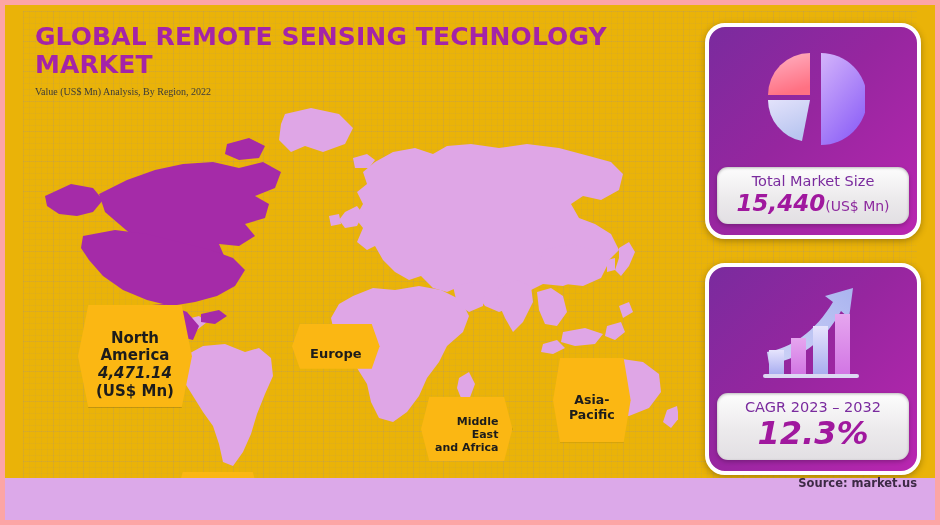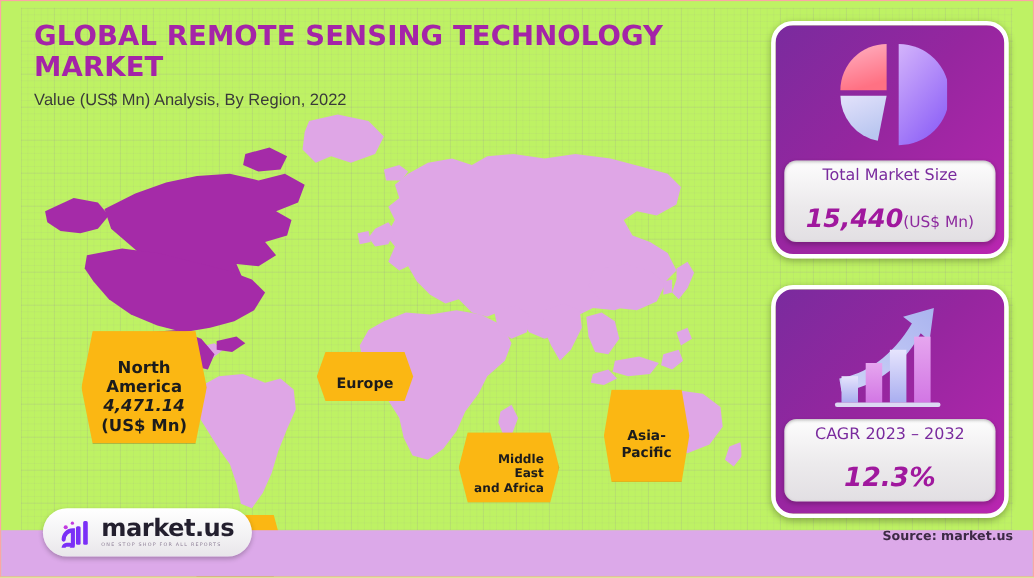--- a/index.html
+++ b/index.html
@@ -7,22 +7,22 @@
   body {
     font-family:"Liberation Sans", sans-serif;
     background:#ffffff;
     position:relative;
     overflow:hidden;
   }
 
   
   #infographic {
     position:absolute; inset:0;
-    background:#bef264;
-    border:1px solid #fca5a5;
+    background:#eab308;
+    border:5px solid #fca5a5;
     overflow:hidden;
   }
 
   
   #grid-bg {
     position:absolute;
     left:18px; top:6px; right:18px; bottom:42px;
     background-image:
       linear-gradient(to right, rgba(150,140,160,.13) 1px, transparent 1px),
       linear-gradient(to bottom, rgba(150,140,160,.13) 1px, transparent 1px),
@@ -33,22 +33,22 @@
   }
 
   
   #header { position:absolute; left:30px; top:18px; width:640px; }
   #title {
     font-size:25px; font-weight:bold; letter-spacing:.1px;
     color:#a424a8; line-height:1.12;
     font-family:"DejaVu Sans", sans-serif;
   }
   #subtitle {
-    margin-top:7px; font-size:15px; color:#3a3a3a;
-    font-family:Liberation Sans, sans-serif;
+    margin-top:7px; font-size:10px; color:#3a3a3a;
+    font-family:Liberation Serif, serif;
   }
 
   
   #map-area {
     position:absolute; left:18px; top:95px; width:655px; height:370px;
   }
   #map-svg { width:100%; height:100%; display:block; }
 
   
   .pin {
@@ -95,28 +95,28 @@
     width:192px; margin-bottom:11px;
     background:linear-gradient(180deg,#fdfdfd 0%,#eceaec 55%,#e2dfe3 100%);
     border-radius:11px;
     box-shadow:0 1px 3px rgba(0,0,0,.28) inset, 0 2px 4px rgba(0,0,0,.22);
     text-align:center;
     padding:7px 4px 9px;
     font-family:"DejaVu Sans", sans-serif;
   }
   .value-label { font-size:14.5px; color:#7a2b9e; line-height:1.1; }
   .value-main {
-    margin-top:18px; color:#a0189e;
+    margin-top:1px; color:#a0189e;
     font-size:23px; font-weight:bold; font-style:italic;
     line-height:1.05;
   }
   .value-unit {
     color:#8d2a9e; font-size:14px; font-weight:normal; font-style:normal;
   }
-  #cagr-value { font-size:24px; }
+  #cagr-value { font-size:32px; }
 
   
   #footer-band {
     position:absolute; left:0; right:0; bottom:0; height:42px;
     background:#dca9e9;
   }
   #source-text {
     position:absolute; right:18px; bottom:30px;
     font-size:11.5px; font-weight:bold; color:#3d2a45;
     font-family:"DejaVu Sans", sans-serif;
@@ -314,29 +314,16 @@
       </svg>
     </div>
     <div class="value-box">
       <div class="value-label">CAGR 2023 – 2032</div>
       <div class="value-main" id="cagr-value">12.3%</div>
     </div>
   </div>
 
   <div id="footer-band"></div>
 
-  <div id="logo-pill">
-    <svg id="logo-mark" viewBox="0 0 32 30">
-      <path d="M3 22 a9 9 0 0 1 9 -9 v14 a6 6 0 0 1 -6 6 a3 3 0 0 1 0 -6 h3" fill="none" stroke="#7b2ff7" stroke-width="4" stroke-linecap="round"></path>
-      <rect x="15" y="9" width="4.5" height="18" rx="1.5" fill="#7b2ff7"></rect>
-      <rect x="22" y="4" width="4.5" height="23" rx="1.5" fill="#7b2ff7"></rect>
-      <circle cx="5" cy="10" r="2" fill="#c23be0"></circle>
-      <circle cx="11.5" cy="6" r="1.6" fill="#c23be0"></circle>
-    </svg>
-    <div id="logo-text-wrap">
-      <div id="logo-text">market.us</div>
-      <div id="logo-tagline">ONE STOP SHOP FOR ALL REPORTS</div>
-    </div>
-  </div>
 
   <div id="source-text">Source: market.us</div>
 
 </div>
 
 </body></html>

